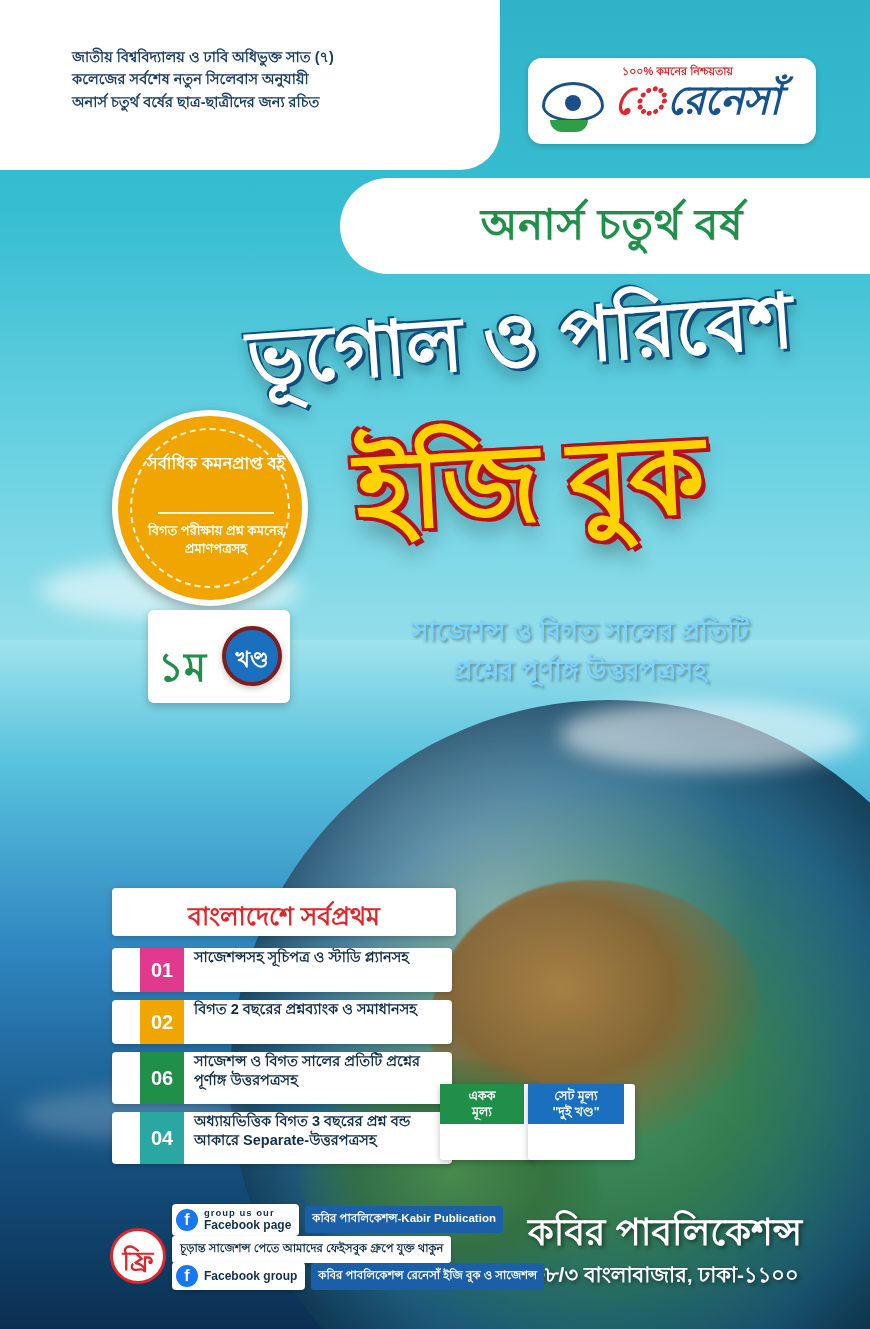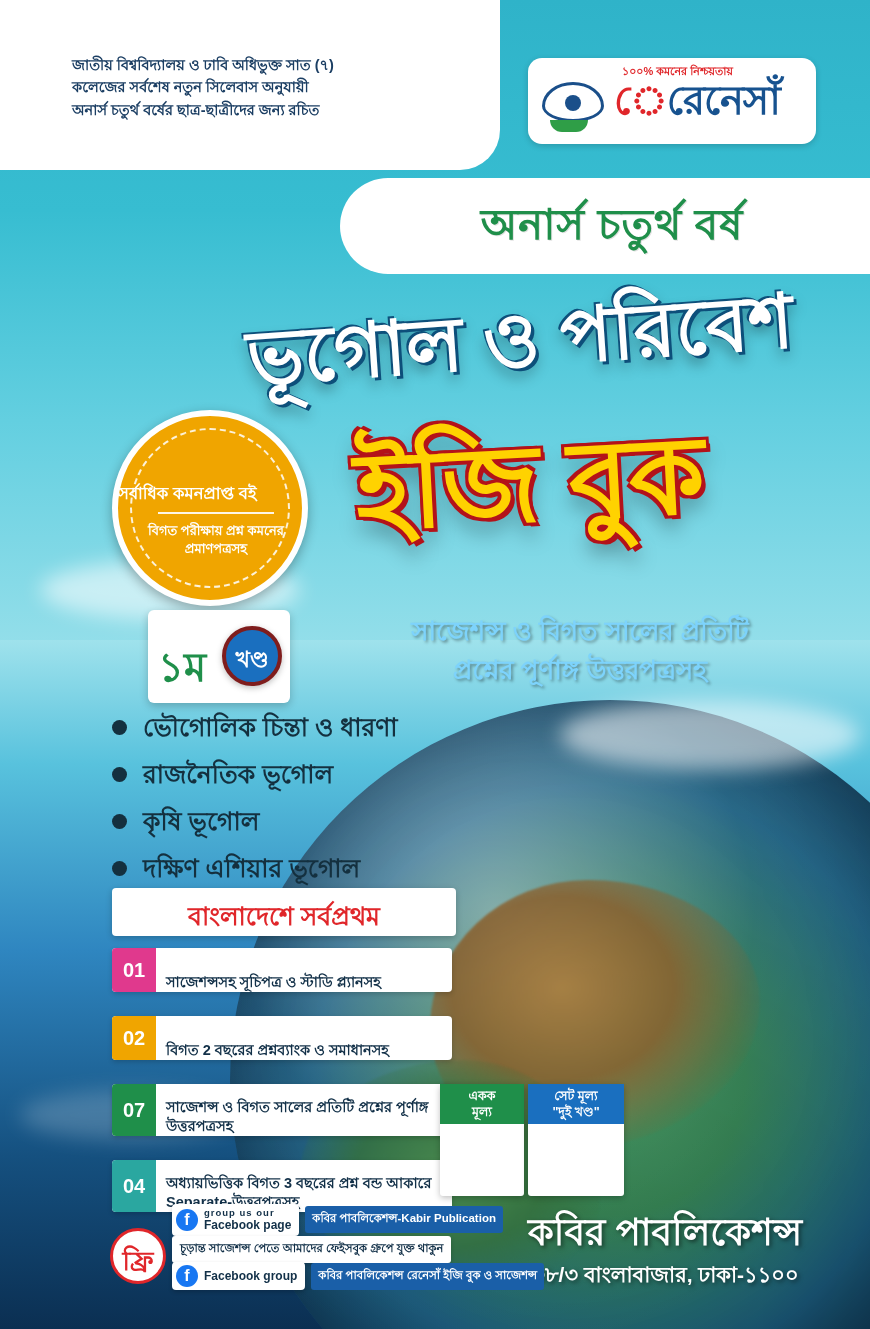--- a/index.html
+++ b/index.html
@@ -76,21 +76,20 @@
   }
   .top-band-text {
     position: absolute;
     left: 72px; top: 46px;
     width: 270px;
     font-size: 14.5px;
     line-height: 1.55;
     color: #1b3e63;
     font-weight: bold;
     text-align: left;
-    margin-top: 8px;
   }
 
   
   .logo-box {
     position: absolute;
     left: 528px; top: 58px;
     width: 288px; height: 86px;
     background: #ffffff;
     border-radius: 14px;
     box-shadow: 0 2px 6px rgba(0,0,0,0.18);
@@ -122,20 +121,21 @@
     background: #1a4f8a;
   }
   .logo-word {
     position: absolute;
     left: 86px; top: 22px;
     font-size: 40px;
     font-weight: bold;
     color: #17528f;
     letter-spacing: -1px;
     line-height: 1;
+    font-style: italic;
   }
   .logo-word .accent { color: #e0262a; }
   .logo-leaf {
     position: absolute;
     left: 22px; top: 62px;
     width: 38px; height: 12px;
     background: #2f9e47;
     border-radius: 0 0 20px 20px;
   }
 
@@ -213,25 +213,25 @@
     position: absolute;
     left: 12px; top: 12px; right: 12px; bottom: 12px;
     border-radius: 50%;
     border: 2px dashed rgba(255,255,255,0.85);
     box-sizing: border-box;
   }
   .seal-top {
     position: absolute;
     left: 0; top: 36px;
     width: 196px;
+    text-align: center;
     font-size: 16.5px;
     font-weight: bold;
     color: #ffffff;
     line-height: 1.35;
-    margin-top: 30px;
   }
   .seal-rule {
     position: absolute;
     left: 40px; top: 96px;
     width: 116px; height: 2px;
     background: rgba(255,255,255,0.9);
   }
   .seal-bottom {
     position: absolute;
     left: 0; top: 106px;
@@ -338,27 +338,28 @@
 
   
   .features {
     position: absolute;
     left: 112px; top: 948px;
     width: 340px;
   }
   .feature {
     position: relative;
     height: 44px;
-    margin-bottom: 24px;
+    margin-bottom: 8px;
     background: #ffffff;
     border-radius: 4px;
     box-shadow: 0 2px 5px rgba(0,0,0,0.18);
     display: flex;
-    align-items: flex-end;
+    align-items: flex-start;
     overflow: hidden;
+    padding-left: 28px;
   }
   .feature.tall { height: 52px; }
   .feature-num {
     width: 44px;
     height: 100%;
     flex: 0 0 auto;
     display: flex;
     align-items: center;
     justify-content: center;
     color: #ffffff;
@@ -373,24 +374,25 @@
     padding: 0 8px 0 10px;
     font-size: 14.5px;
     font-weight: bold;
     color: #123048;
     line-height: 1.3;
   }
 
   
   .price-box {
     position: absolute;
-    width: 84px; height: 112px;
+    width: 84px; height: 76px;
     background: #ffffff;
     border-radius: 3px;
     box-shadow: 0 2px 6px rgba(0,0,0,0.25);
+    padding-left: 11px;
   }
   .price-box .cap {
     position: absolute;
     left: 0; top: 0;
     width: 84px;
     padding: 5px 0 4px;
     background: #1f8f4a;
     color: #ffffff;
     font-size: 12.5px;
     font-weight: bold;
@@ -545,54 +547,36 @@
     <div class="vol-circle">
         <span>খণ্ড</span>
       </div>
   </div>
 
   <div class="suggest">
     <div>সাজেশন্স ও বিগত সালের প্রতিটি</div>
     <div>প্রশ্নের পূর্ণাঙ্গ উত্তরপত্রসহ</div>
   </div>
 
-  <div class="topics">
-    <div class="topic-row">
-      <div class="topic-dot"></div>
-      <div class="topic-label">ভৌগোলিক চিন্তা ও ধারণা</div>
-    </div>
-    <div class="topic-row">
-      <div class="topic-dot"></div>
-      <div class="topic-label">রাজনৈতিক ভূগোল</div>
-    </div>
-    <div class="topic-row">
-      <div class="topic-dot"></div>
-      <div class="topic-label">কৃষি ভূগোল</div>
-    </div>
-    <div class="topic-row">
-      <div class="topic-dot"></div>
-      <div class="topic-label">দক্ষিণ এশিয়ার ভূগোল</div>
-    </div>
-  </div>
 
   <div class="first-banner">
     <span>বাংলাদেশে সর্বপ্রথম</span>
   </div>
 
   <div class="features">
     <div class="feature">
       <div class="feature-num n1">01</div>
       <div class="feature-text">সাজেশন্সসহ সূচিপত্র ও স্টাডি প্ল্যানসহ</div>
     </div>
     <div class="feature">
       <div class="feature-num n2">02</div>
       <div class="feature-text">বিগত 2 বছরের প্রশ্নব্যাংক ও সমাধানসহ</div>
     </div>
     <div class="feature tall">
-      <div class="feature-num n3">07</div>
+      <div class="feature-num n3">06</div>
       <div class="feature-text">সাজেশন্স ও বিগত সালের প্রতিটি প্রশ্নের পূর্ণাঙ্গ উত্তরপত্রসহ</div>
     </div>
     <div class="feature tall">
       <div class="feature-num n4">04</div>
       <div class="feature-text">অধ্যায়ভিত্তিক বিগত 3 বছরের প্রশ্ন বন্ড আকারে Separate-উত্তরপত্রসহ</div>
     </div>
   </div>
 
   <div class="price-box" id="price-single">
     <div class="cap">

